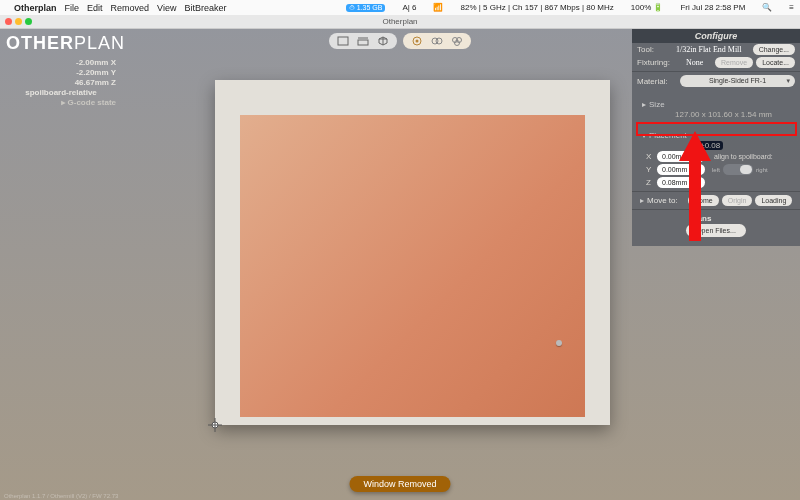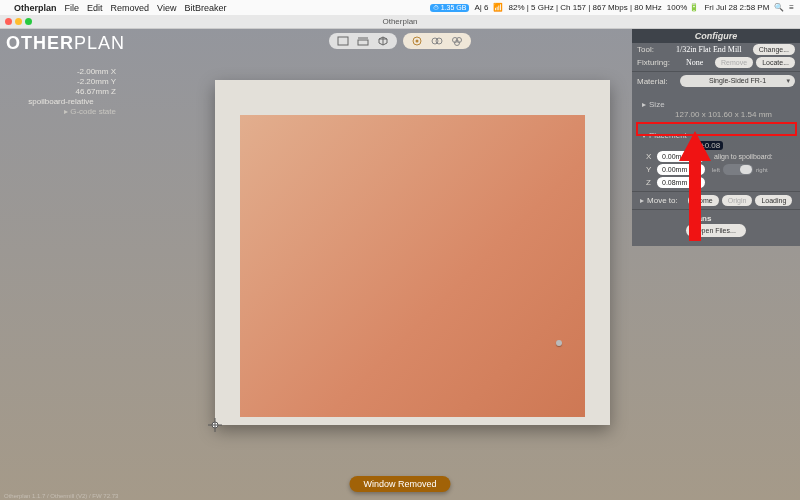--- a/index.html
+++ b/index.html
@@ -2,21 +2,21 @@
 <html><head>
 <meta charset="utf-8">
 <style>
   * { box-sizing: border-box; margin: 0; padding: 0; font-family: -apple-system, "Helvetica Neue", Arial, sans-serif; }
   html, body { width: 800px; height: 500px; overflow: hidden; }
   body { background: linear-gradient(to bottom, #93969e 0%, #a59a89 100%); position: relative; }
 
   
   .menubar { position: absolute; top:0; left:0; right:0; height:15px; background:#fafafa; display:flex; align-items:center; font-size:9px; color:#222; padding:0 6px; }
   .menubar .left { display:flex; gap:8px; align-items:center; }
-  .menubar .right { margin-left:auto; display:flex; gap:5px; align-items:center; font-size:8px; }
+  .menubar .right { margin-left:auto; display:flex; gap:17px; align-items:center; font-size:8px; }
   .apple { font-size:10px; }
   .menubar .left span.bold { font-weight:600; }
 
   
   .winbar { position:absolute; top:15px; left:0; right:0; height:14px; background:#e8e8e8; border-bottom:1px solid #ccc; display:flex; align-items:center; font-size:8px; color:#555; }
   .traffic { display:flex; gap:3px; margin-left:5px; }
   .tl { width:7px; height:7px; border-radius:50%; }
   .tl.r{background:#ff5f56;} .tl.y{background:#ffbd2e;} .tl.g{background:#27c93f;}
   .wintitle { position:absolute; left:50%; transform:translateX(-50%); }
 
@@ -103,21 +103,21 @@
     <div class="tl r"></div>
     <div class="tl y"></div>
     <div class="tl g"></div>
   </div>
   <div class="wintitle">Otherplan</div>
 </div>
 
 <div class="topstrip">
   <div class="logo"><b>OTHER</b><span>PLAN</span></div>
 </div>
-<div class="coords" style="top:67px;">
+<div class="coords" style="top:58px;font-weight:bold;">
   <div class="coord-row">
       <span class="v">-2.00mm X</span>
     </div>
   <div class="coord-row">
       <span class="v">-2.20mm Y</span>
     </div>
   <div class="coord-row">
       <span class="v">46.67mm Z</span>
     </div>
   <div style="text-align:center">spoilboard-relative</div>

